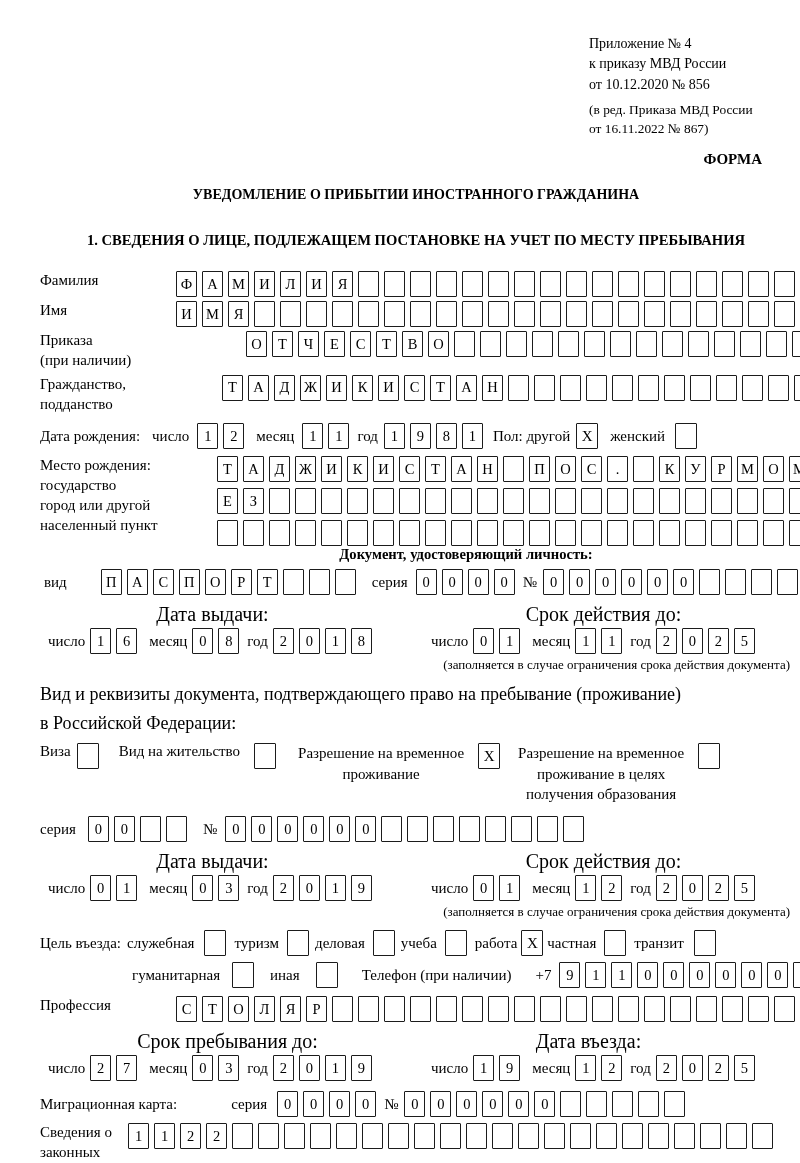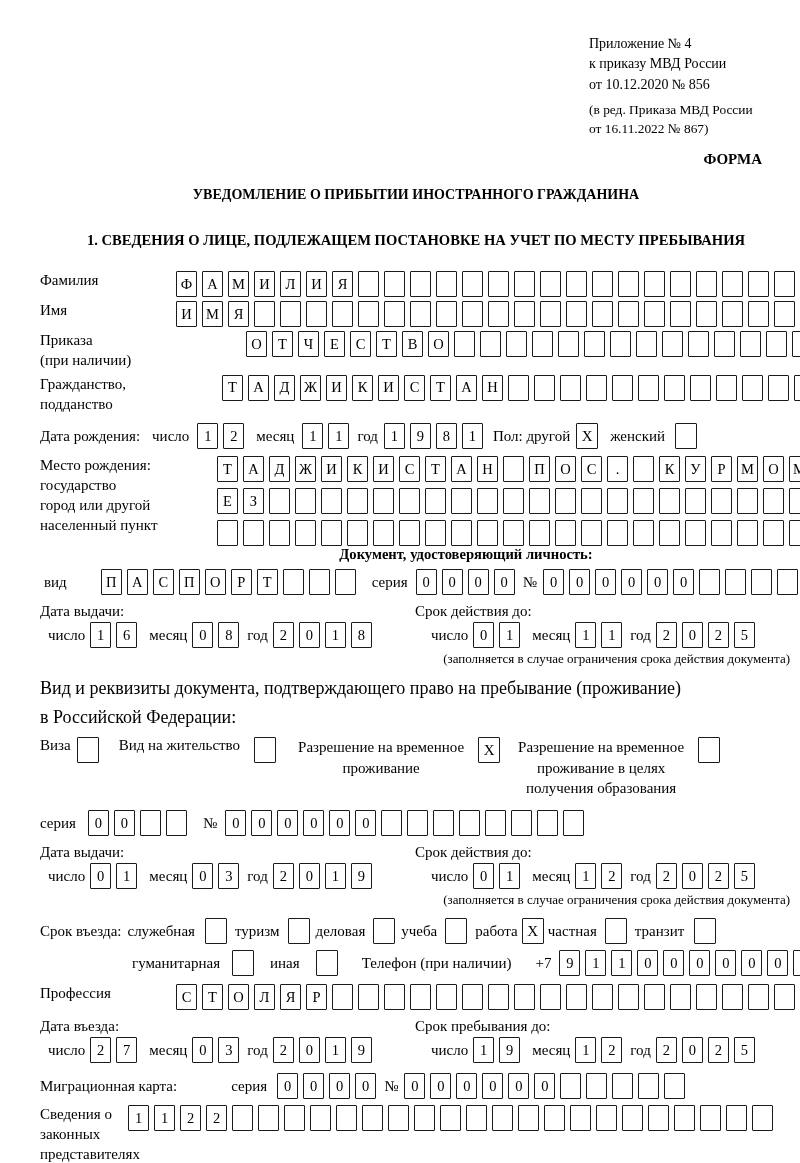--- a/index.html
+++ b/index.html
@@ -32,21 +32,21 @@
   .frow .t { flex:none; }
   .ml4{margin-left:4px;} .ml6{margin-left:6px;} .ml8{margin-left:8px;} .ml10{margin-left:10px;}
   .ml12{margin-left:12px;} .ml16{margin-left:16px;} .ml20{margin-left:20px;} .ml24{margin-left:24px;}
   .ml34{margin-left:34px;} .ml54{margin-left:54px;} .ml92{margin-left:92px;}
 
   
   .center-head { font-weight:bold; font-size:14.6px; text-align:center; margin:0 0 0 100px; }
 
   
   .datepair { display:grid; grid-template-columns:375px 1fr; margin-top:8px; }
-  .dhead { font-size:15px; }
+  .dhead { text-align:center; font-size:20px; }
   .dhead-left { padding-right:30px; }
   .dgroup { display:flex; align-items:center; font-size:15px; margin-top:2px; }
   .dgroup .cells { margin-left:5px; }
   .dg-left { padding-left:8px; }
   .dg-right { padding-left:16px; }
   .note { text-align:right; font-size:13px; margin-top:3px; padding-right:2px; }
 
   .para { font-size:18px; margin-top:8px; line-height:1.5; }
 
   
@@ -475,21 +475,21 @@
           <span class="cell">2</span>
           <span class="cell">0</span>
           <span class="cell">2</span>
           <span class="cell">5</span>
         </span>
     </div>
   </div>
   <div class="note">(заполняется в случае ограничения срока действия документа)</div>
 
   <div class="frow" style="margin-top:10px;">
-    <span class="t">Срок въезда:</span>
+    <span class="t">Цель въезда:</span>
     <span class="t ml6">служебная</span>
     <span class="chk ml10"></span>
     <span class="t ml8">туризм</span>
     <span class="chk ml8"></span>
     <span class="t ml6">деловая</span>
     <span class="chk ml8"></span>
     <span class="t ml6">учеба</span>
     <span class="chk ml8"></span>
     <span class="t ml8">работа</span>
     <span class="chk ml4">X</span>
@@ -545,22 +545,22 @@
         <span class="cell"></span>
         <span class="cell"></span>
         <span class="cell"></span>
         <span class="cell"></span>
         <span class="cell"></span>
         <span class="cell"></span>
       </span>
   </div>
 
   <div class="datepair">
+    <div class="dhead">Срок пребывания до:</div>
     <div class="dhead dhead-left">Дата въезда:</div>
-    <div class="dhead">Срок пребывания до:</div>
     <div class="dgroup dg-left">
       <span>число</span>
       <span class="cells">
           <span class="cell">2</span>
           <span class="cell">7</span>
         </span>
       <span class="ml12">месяц</span>
       <span class="cells">
           <span class="cell">0</span>
           <span class="cell">3</span>

